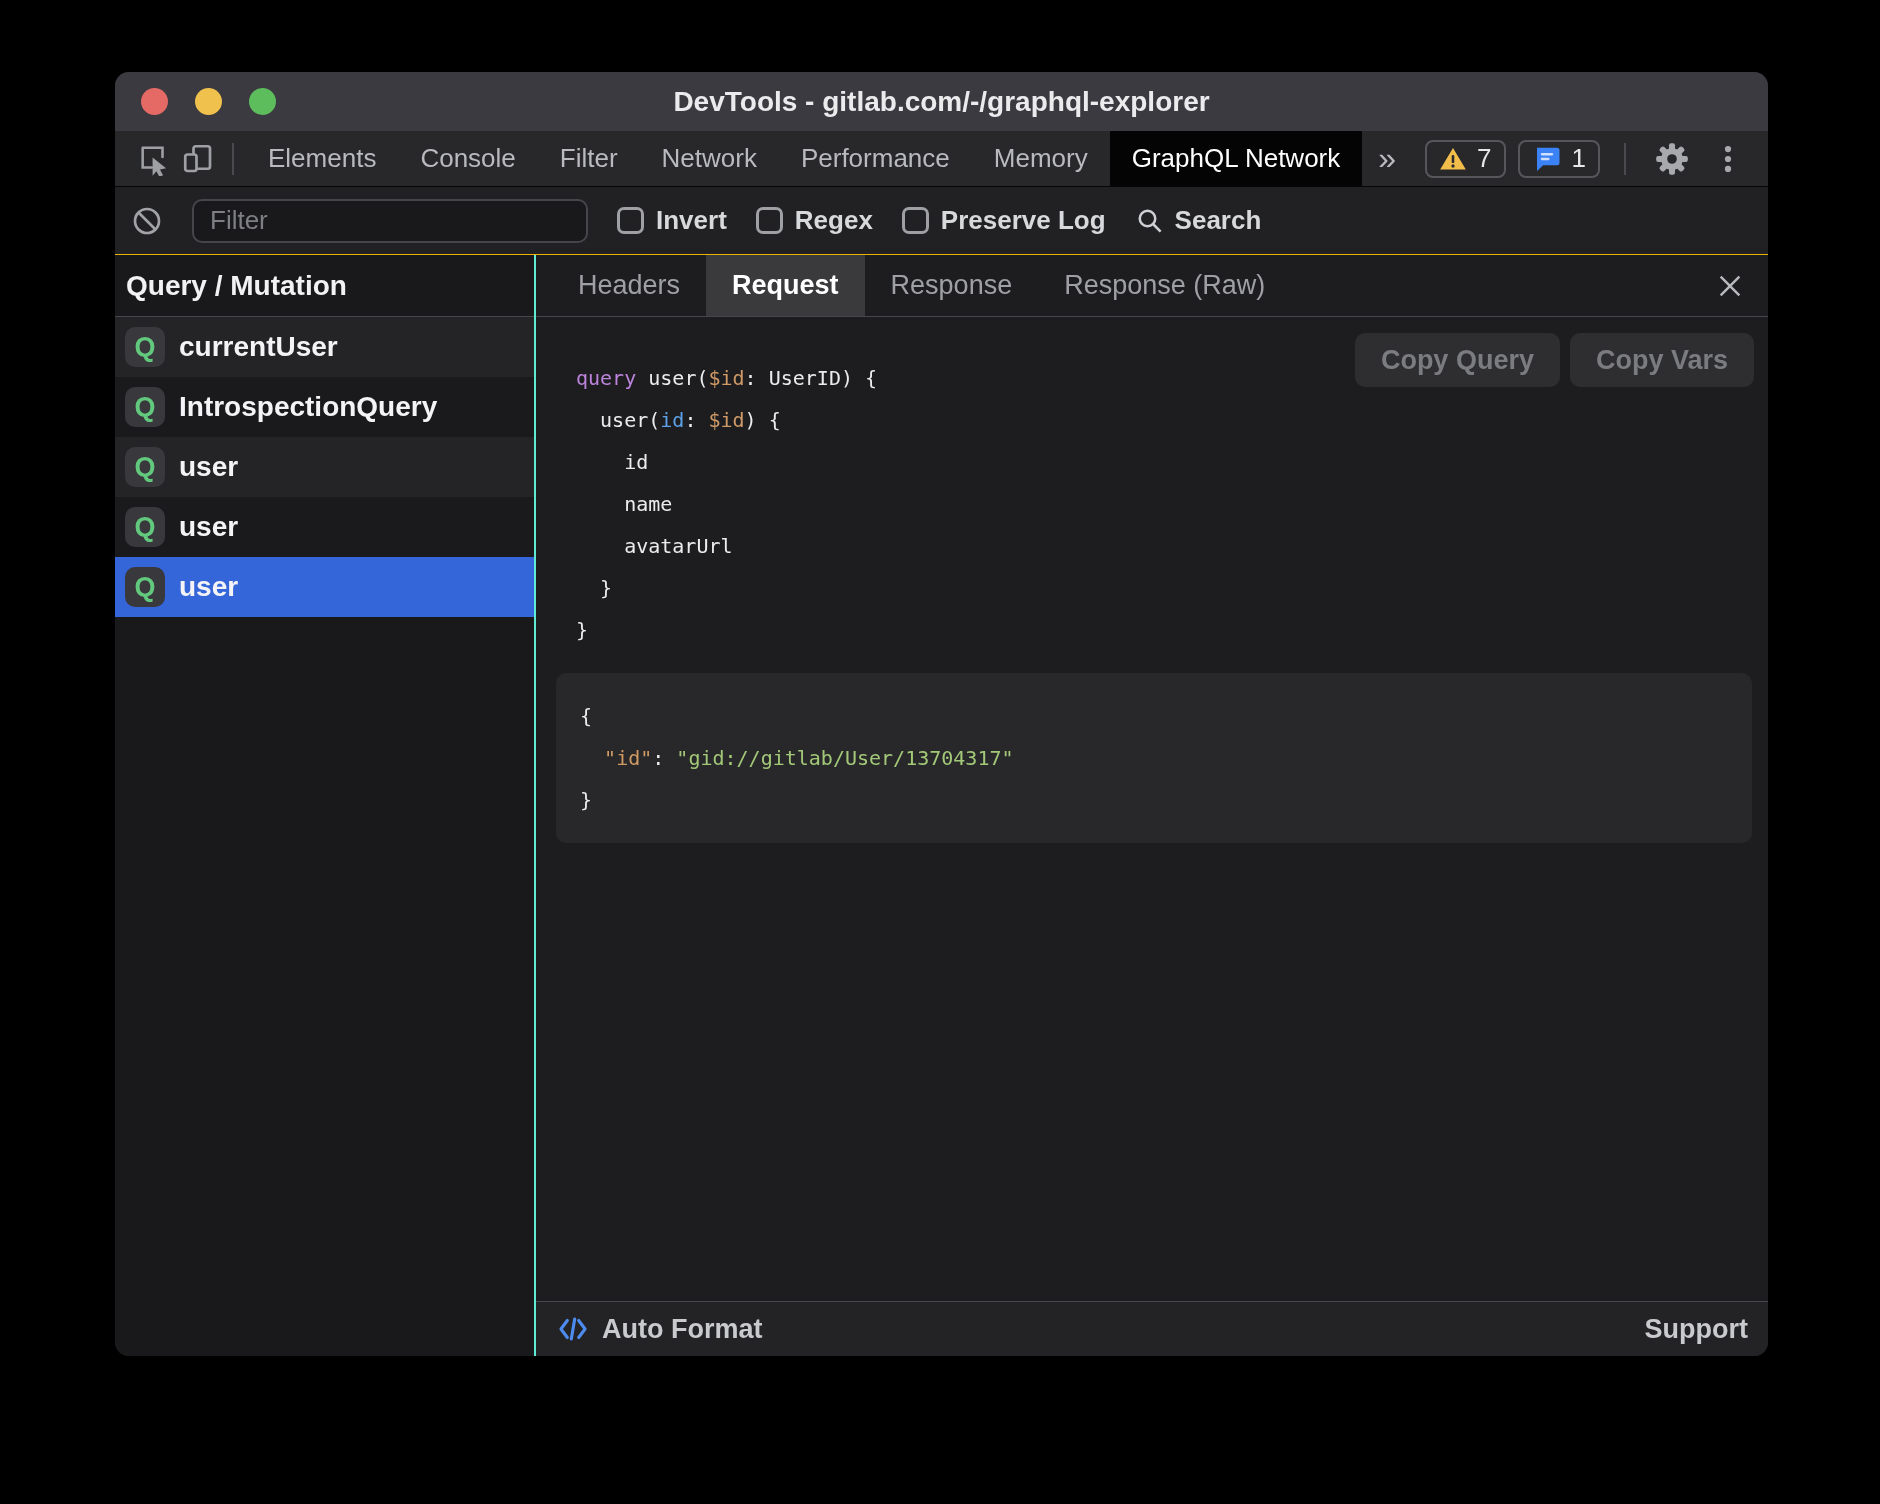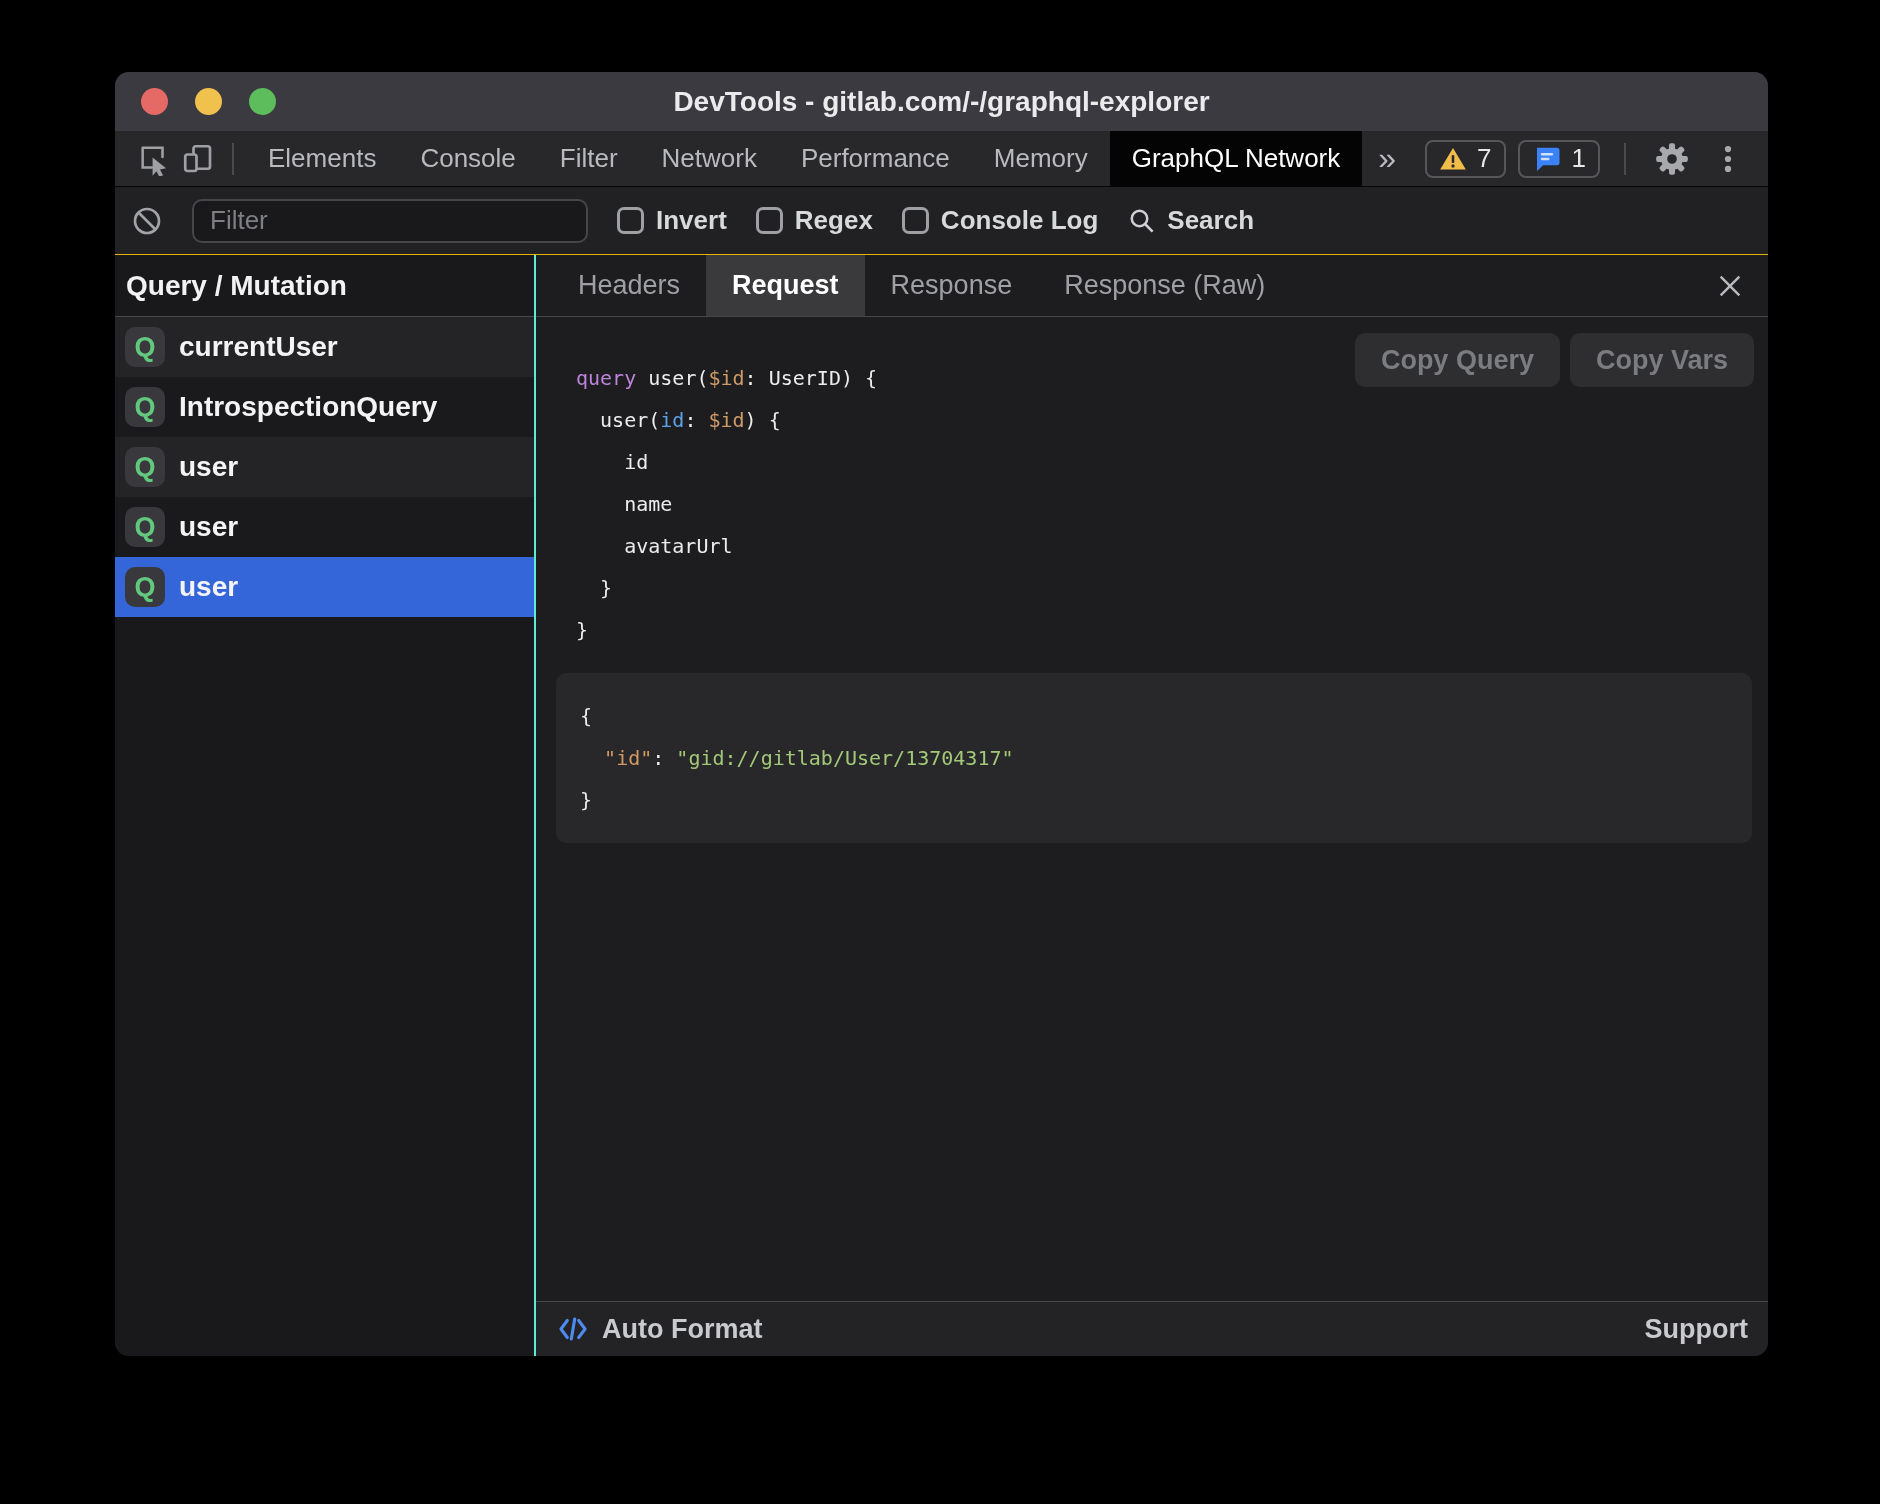--- a/index.html
+++ b/index.html
@@ -182,21 +182,21 @@
     <span class="checkbox-group">
       <span class="checkbox"></span>
       <span class="cb-label">Invert</span>
     </span>
     <span class="checkbox-group">
       <span class="checkbox"></span>
       <span class="cb-label">Regex</span>
     </span>
     <span class="checkbox-group">
       <span class="checkbox"></span>
-      <span class="cb-label">Console Log</span>
+      <span class="cb-label">Preserve Log</span>
     </span>
     <span class="search-group">
       <svg width="30" height="30" viewBox="0 0 24 24" fill="none" stroke="#cfd0d3" stroke-width="2">
         <circle cx="10" cy="10" r="6.2"></circle>
         <line x1="14.6" y1="14.6" x2="20.5" y2="20.5"></line>
       </svg>
       <span class="cb-label">Search</span>
     </span>
   </div>
 

